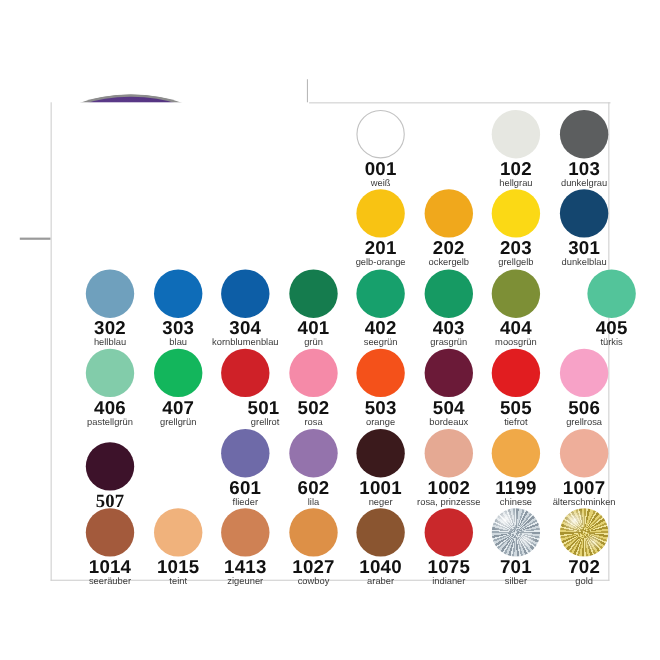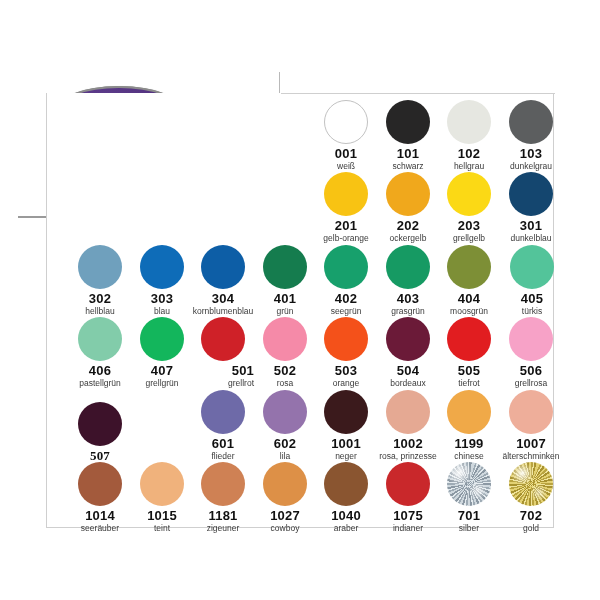--- a/index.html
+++ b/index.html
@@ -127,21 +127,21 @@
       #a9b4bd;
   }
   .dot.gold {
     background:
       radial-gradient(circle at 30% 26%, rgba(255,255,255,0.9) 0%, rgba(255,255,255,0) 26%),
       radial-gradient(circle at 68% 70%, rgba(255,255,255,0.55) 0%, rgba(255,255,255,0) 20%),
       repeating-conic-gradient(from 18deg, #e3d172 0deg 6deg, #b9a33f 6deg 11deg, #f0e49b 11deg 15deg, #a8922f 15deg 21deg),
       #cfbb57;
   }
   .code {
-    font-size: 13px;
+    font-size: 17px;
     font-weight: bold;
     color: #111111;
     line-height: 15px;
     margin-top: 1px;
     letter-spacing: 0.2px;
   }
   .cname {
     font-size: 8.5px;
     font-weight: normal;
     color: #3a3a3a;
@@ -168,27 +168,20 @@
 <div id="chart-panel">
   <div id="chart-top-edge"></div>
   <div class="grid" id="swatch-grid">
       <div class="swatch-cell" style="left: 268px; top: 6px;">
         <div class="dot-wrap">
           <div class="dot outlined" style="background: rgb(255, 255, 255);"></div>
         </div>
         <div class="code">001</div>
         <div class="cname">weiß</div>
       </div>
-      <div class="swatch-cell" style="left: 330px; top: 6px;">
-        <div class="dot-wrap">
-          <div class="dot" style="background: rgb(39, 38, 38);"></div>
-        </div>
-        <div class="code">101</div>
-        <div class="cname">schwarz</div>
-      </div>
       <div class="swatch-cell" style="left: 391px; top: 6px;">
         <div class="dot-wrap">
           <div class="dot" style="background: rgb(230, 231, 225);"></div>
         </div>
         <div class="code">102</div>
         <div class="cname">hellgrau</div>
       </div>
       <div class="swatch-cell" style="left: 453px; top: 6px;">
         <div class="dot-wrap">
           <div class="dot" style="background: rgb(92, 94, 95);"></div>
@@ -266,21 +259,21 @@
         <div class="code">403</div>
         <div class="cname">grasgrün</div>
       </div>
       <div class="swatch-cell" style="left: 391px; top: 151px;">
         <div class="dot-wrap">
           <div class="dot" style="background: rgb(125, 143, 54);"></div>
         </div>
         <div class="code">404</div>
         <div class="cname">moosgrün</div>
       </div>
-      <div class="swatch-cell" style="left: 454px; top: 151px;">
+      <div class="swatch-cell" style="left: 478px; top: 151px;">
         <div class="dot-wrap">
           <div class="dot" style="background: rgb(83, 196, 154);"></div>
         </div>
         <div class="code">405</div>
         <div class="cname">türkis</div>
       </div>
       <div class="swatch-cell" style="left: 22px; top: 223px;">
         <div class="dot-wrap">
           <div class="dot" style="background: rgb(130, 204, 170);"></div>
         </div>
@@ -396,21 +389,21 @@
         <div class="dot-wrap">
           <div class="dot" style="background: rgb(240, 178, 124);"></div>
         </div>
         <div class="code">1015</div>
         <div class="cname">teint</div>
       </div>
       <div class="swatch-cell" style="left: 145px; top: 368px;">
         <div class="dot-wrap">
           <div class="dot" style="background: rgb(207, 129, 84);"></div>
         </div>
-        <div class="code">1181</div>
+        <div class="code">1413</div>
         <div class="cname">zigeuner</div>
       </div>
       <div class="swatch-cell" style="left: 207px; top: 368px;">
         <div class="dot-wrap">
           <div class="dot" style="background: rgb(221, 144, 71);"></div>
         </div>
         <div class="code">1027</div>
         <div class="cname">cowboy</div>
       </div>
       <div class="swatch-cell" style="left: 268px; top: 368px;">

